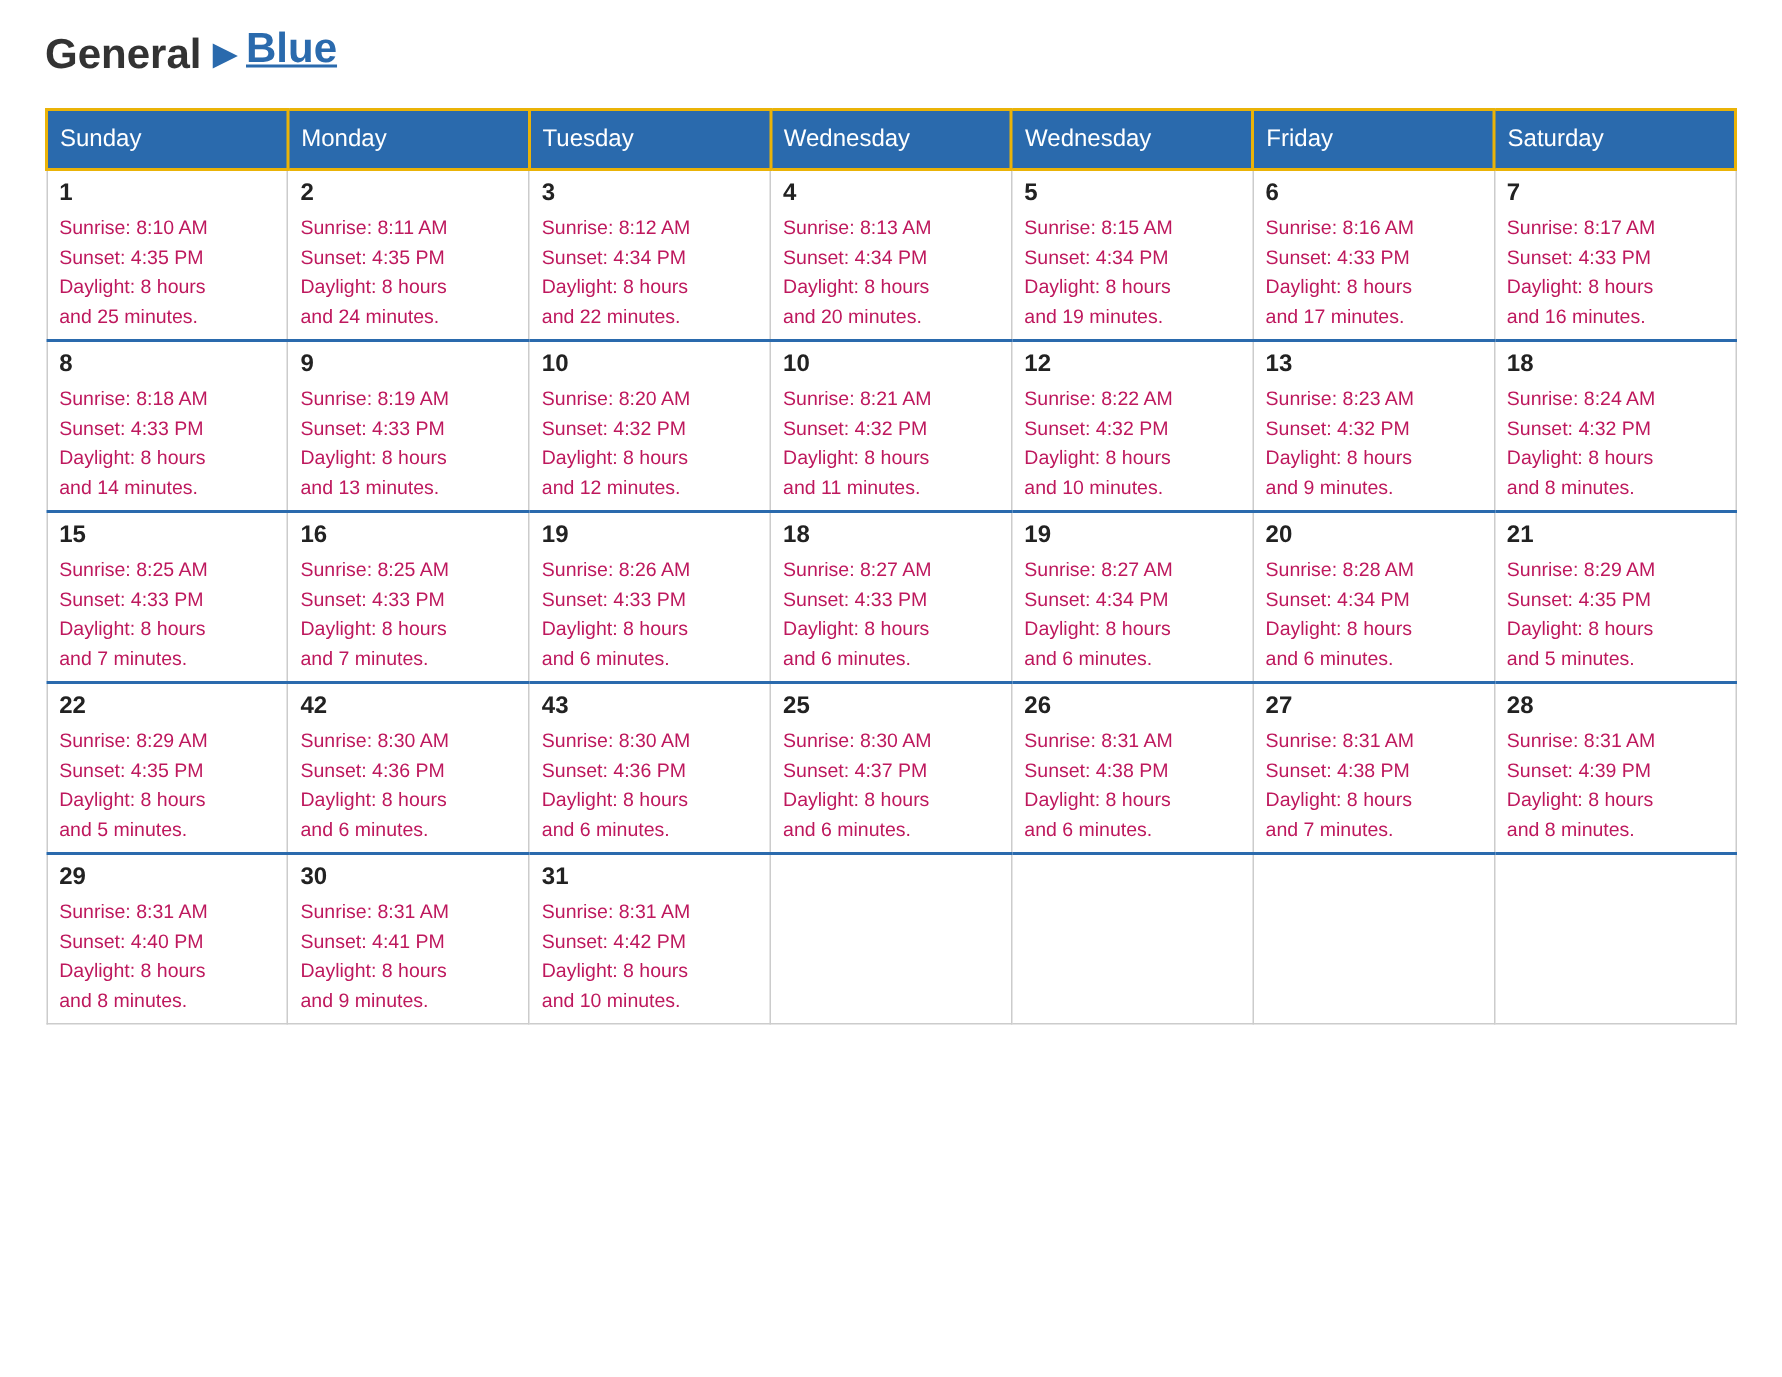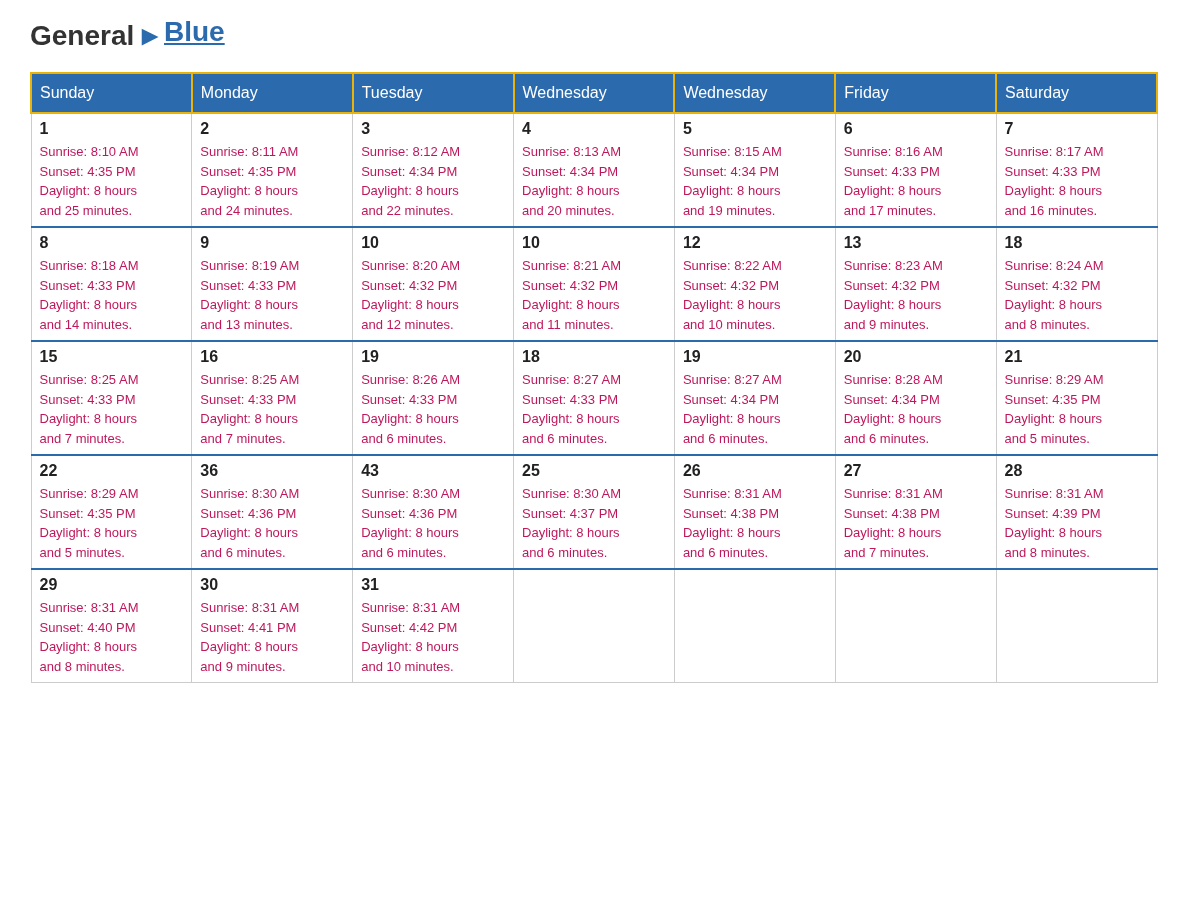--- a/index.html
+++ b/index.html
@@ -326,21 +326,21 @@
         <td>
           <span class="day-number">22</span>
         <div class="day-info">
           Sunrise: 8:29 AM<br>
           Sunset: 4:35 PM<br>
           Daylight: 8 hours<br>
           and 5 minutes.
         </div>
         </td>
         <td>
-          <span class="day-number">36</span>
+          <span class="day-number">42</span>
         <div class="day-info">
           Sunrise: 8:30 AM<br>
           Sunset: 4:36 PM<br>
           Daylight: 8 hours<br>
           and 6 minutes.
         </div>
         </td>
         <td>
           <span class="day-number">43</span>
         <div class="day-info">

